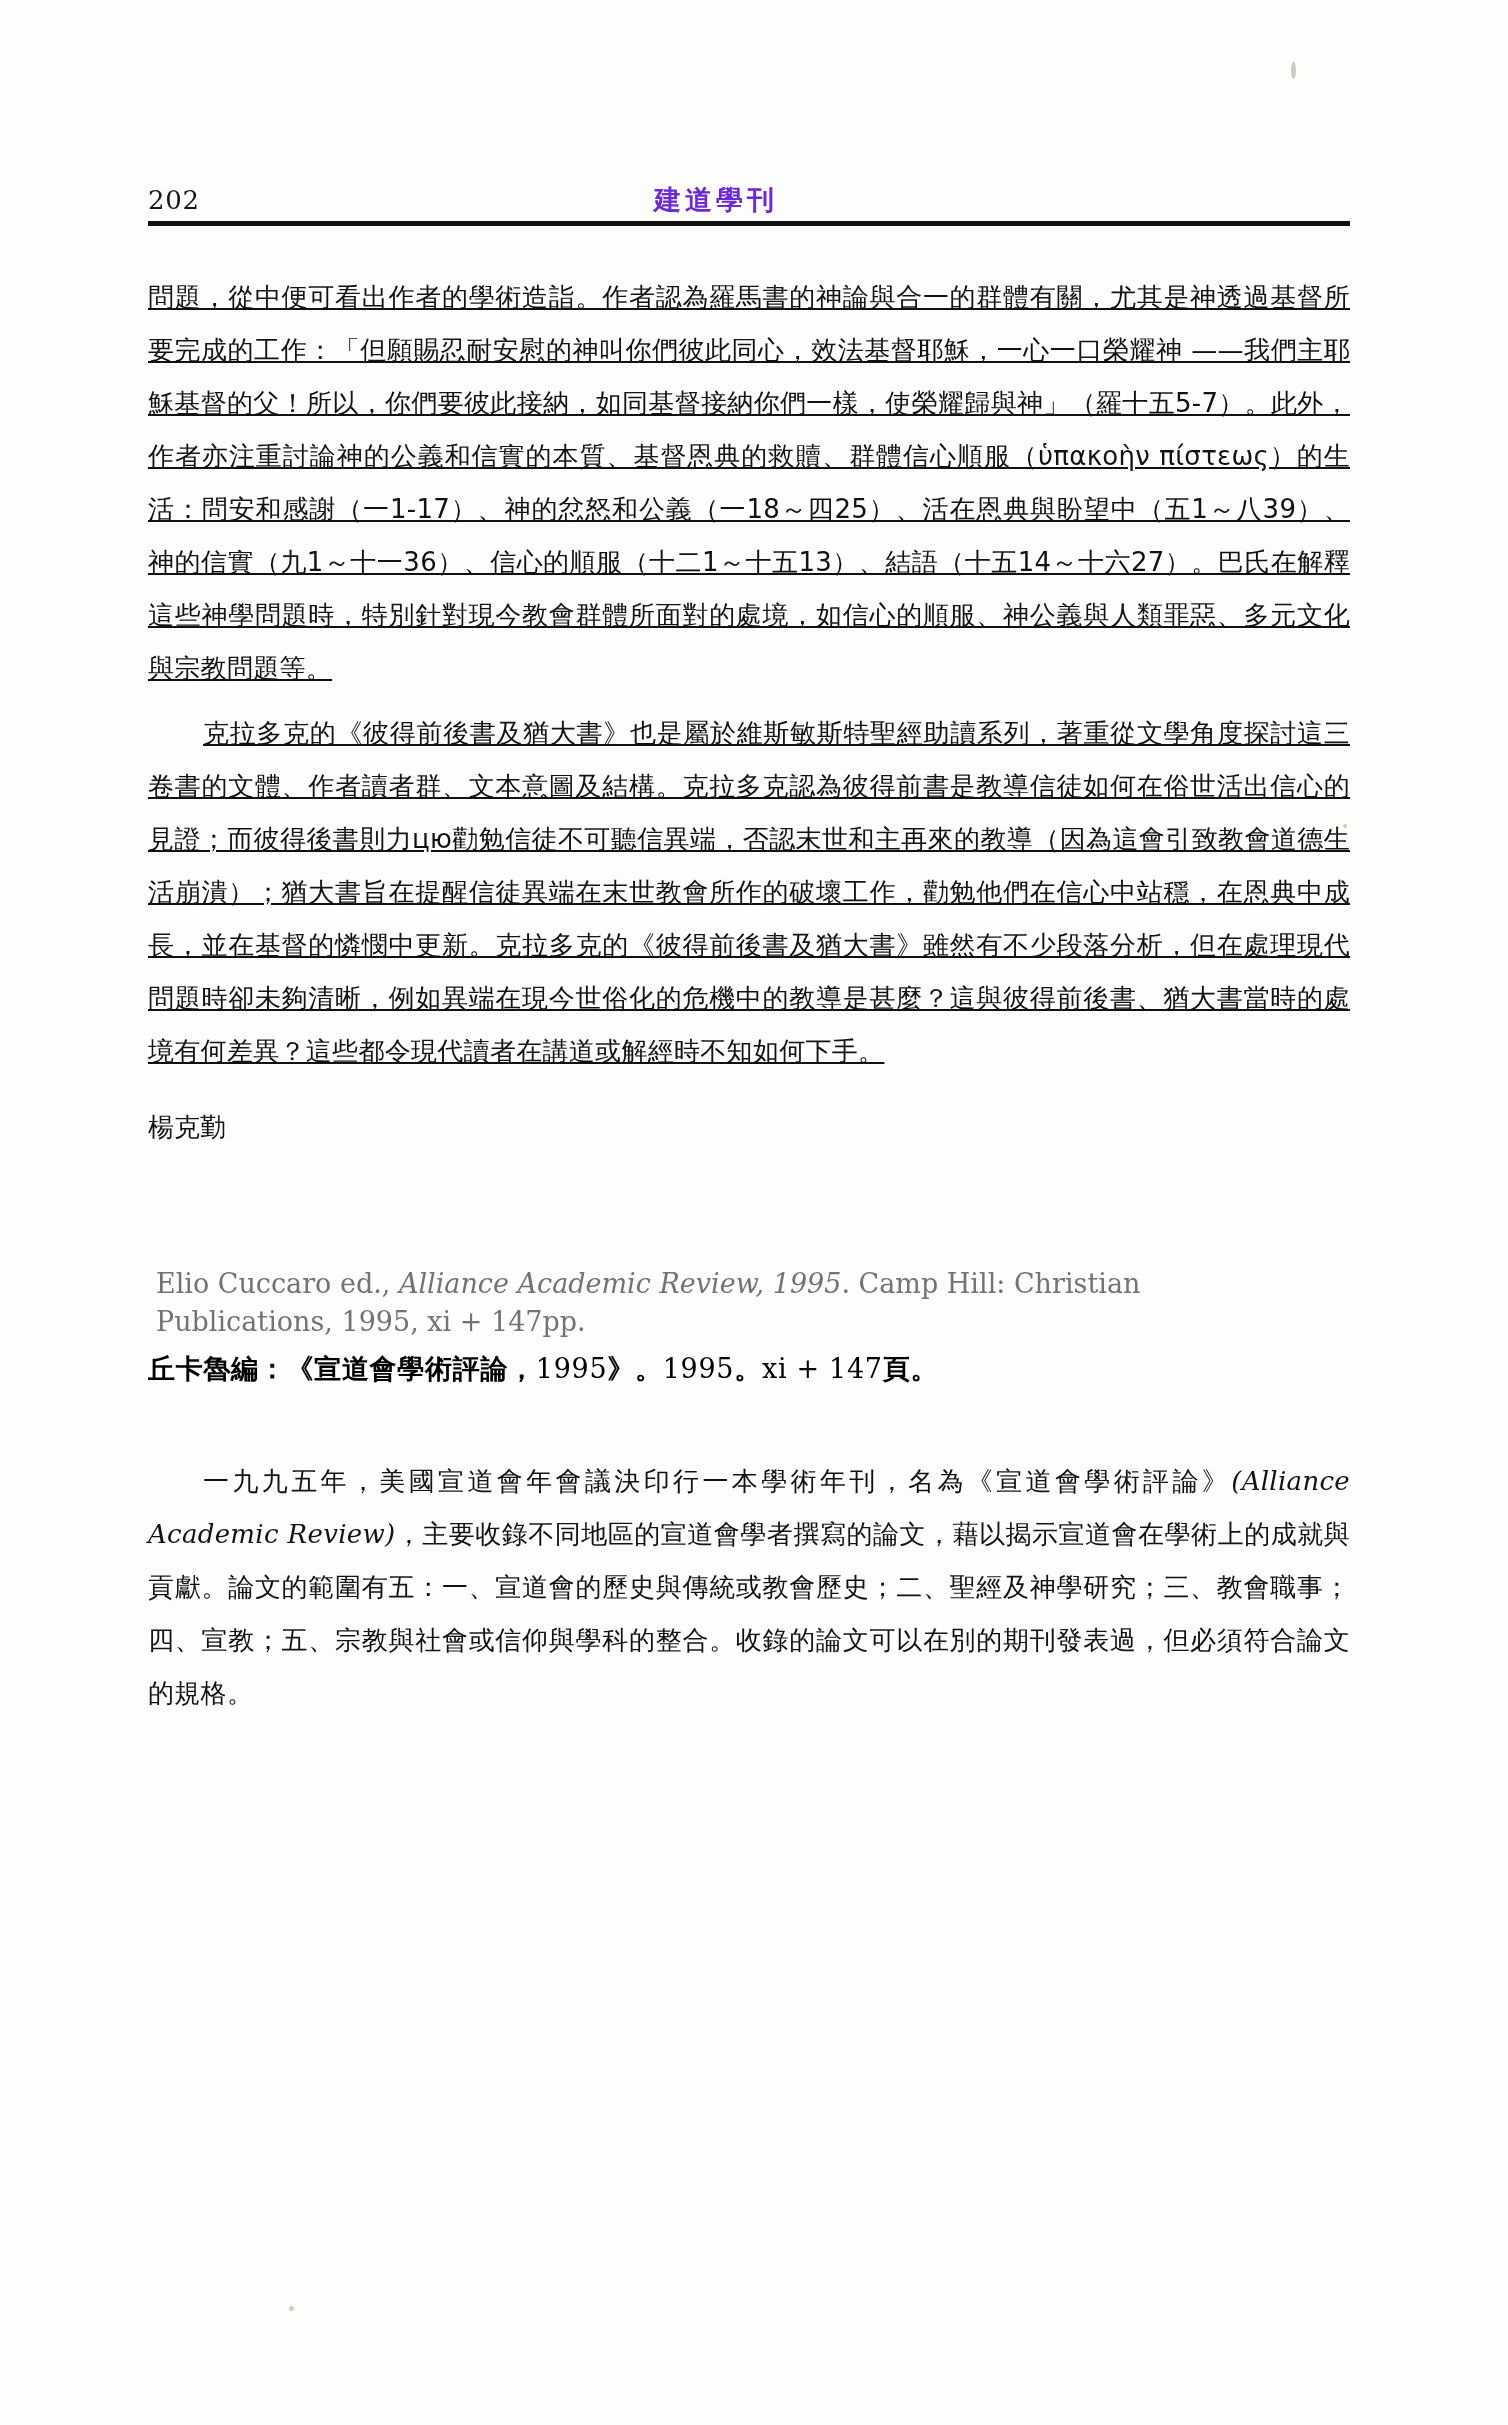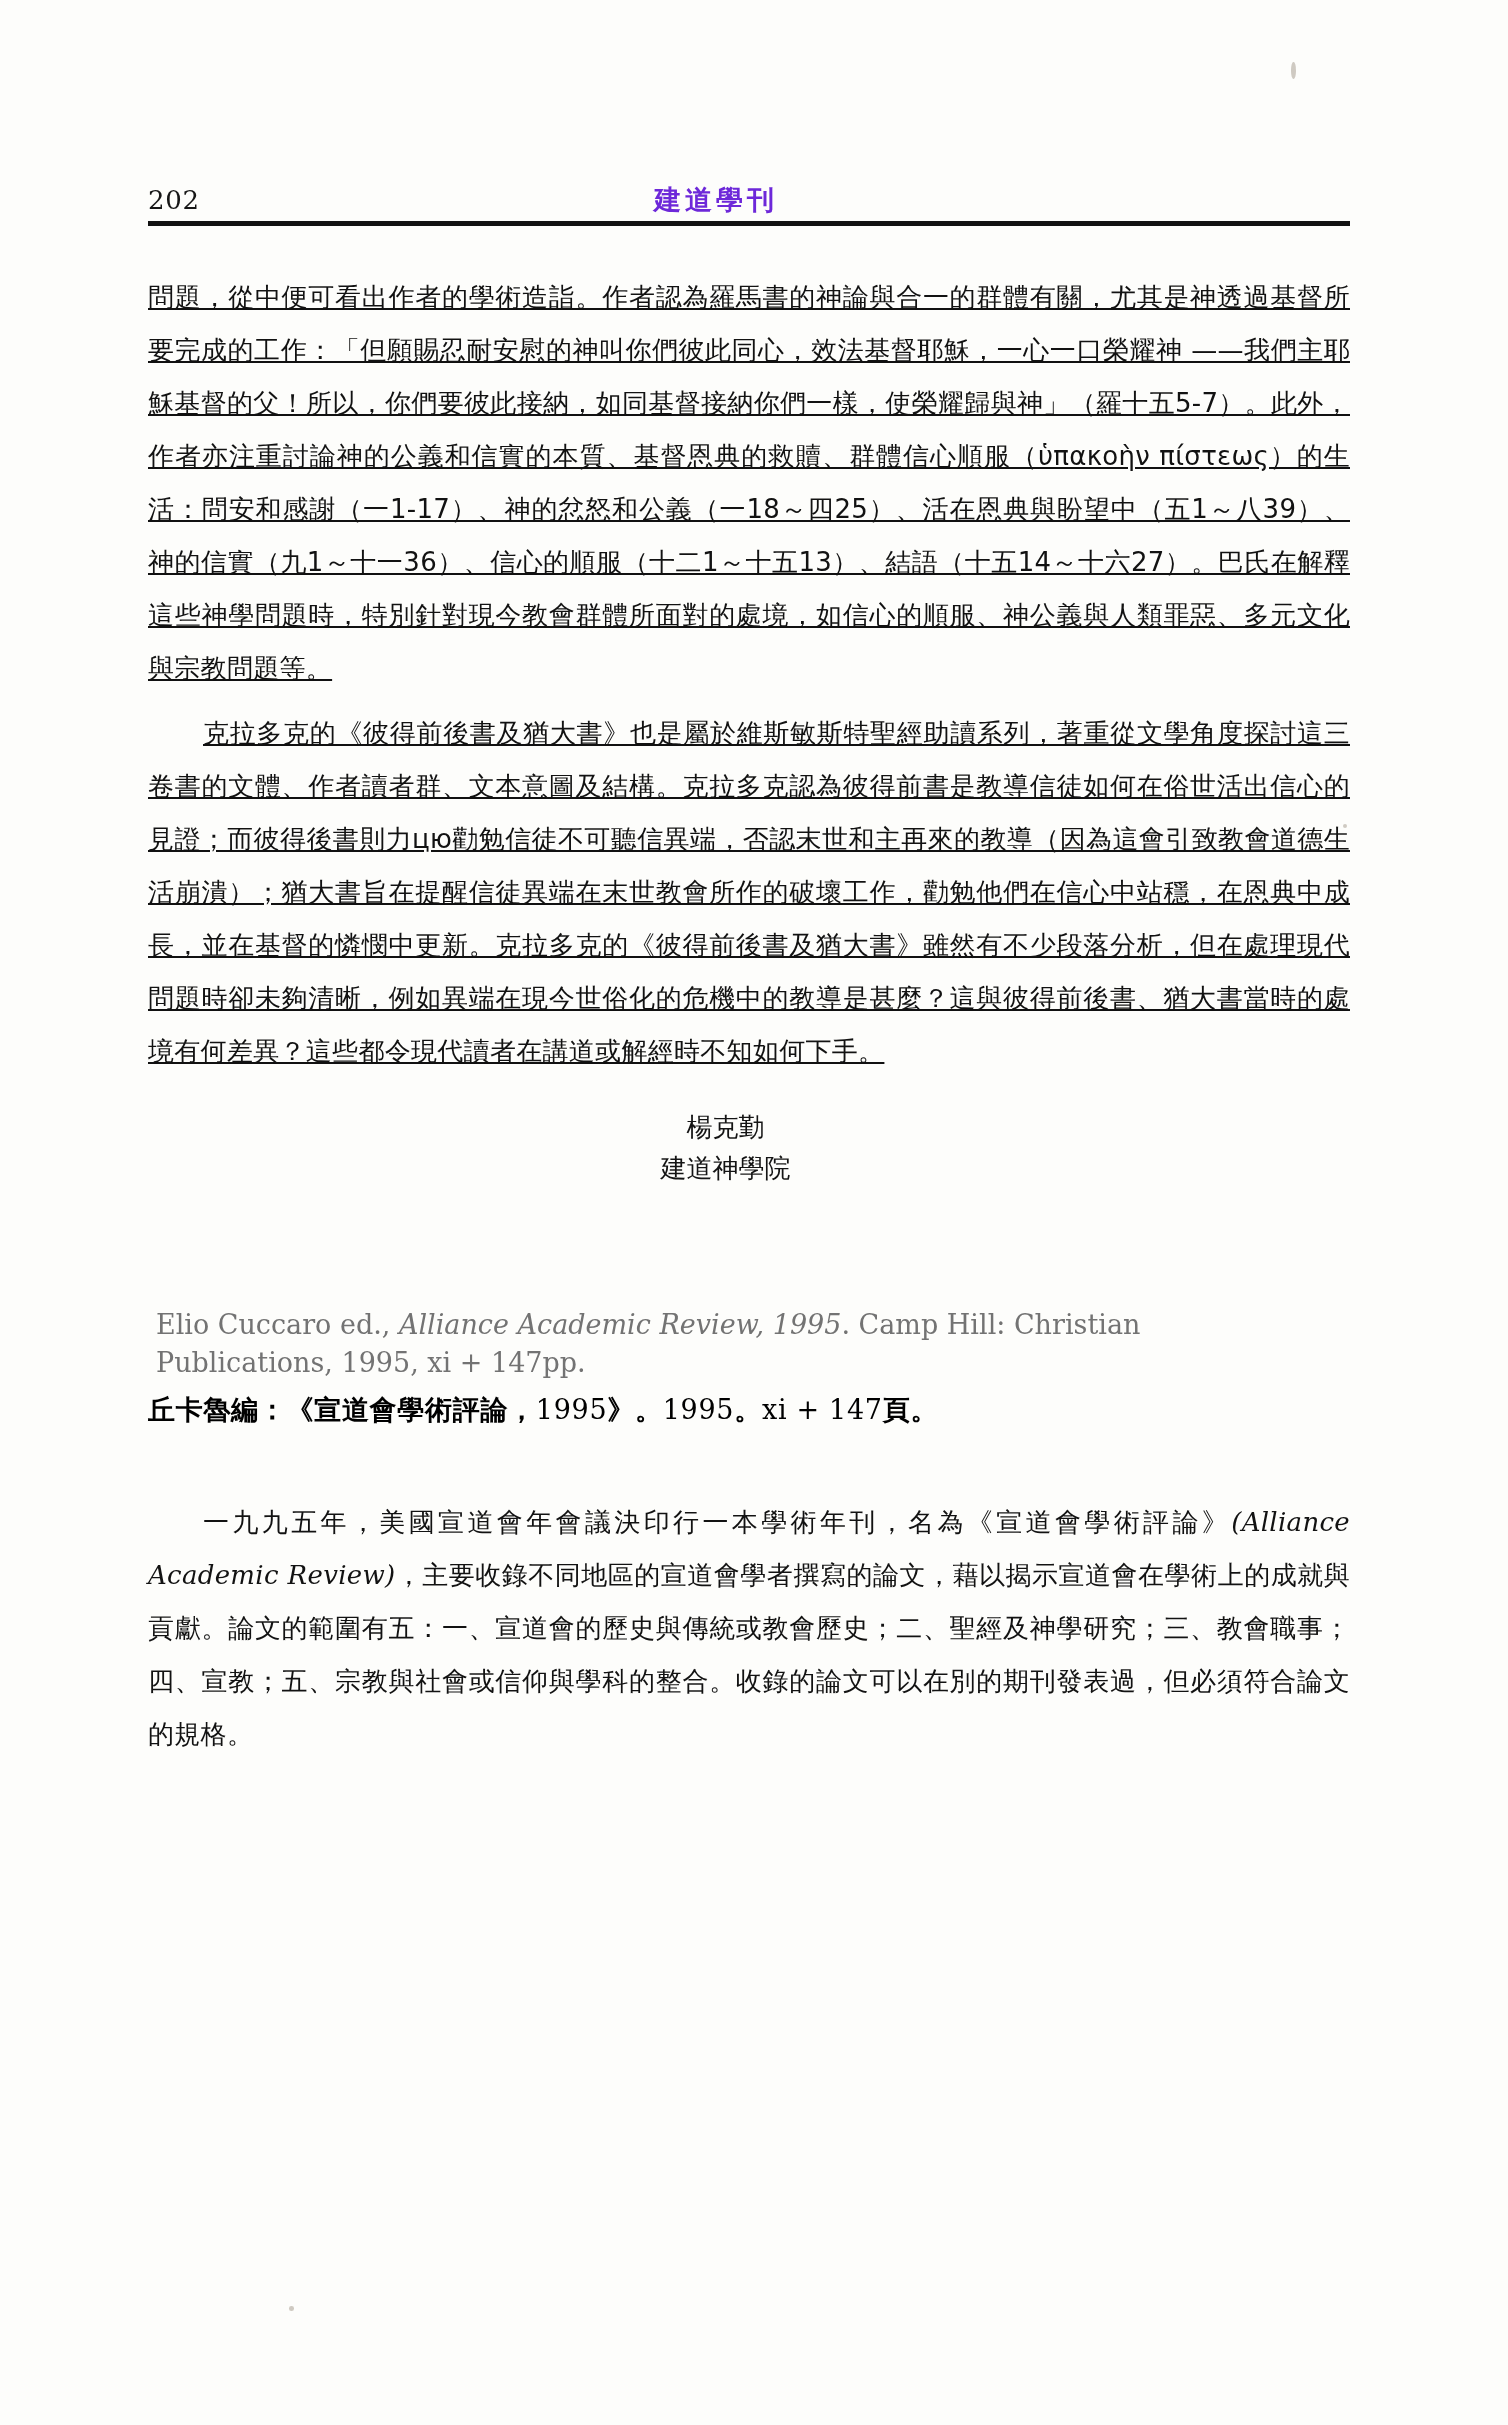--- a/index.html
+++ b/index.html
@@ -75,21 +75,21 @@
     text-align: justify;
     margin: 0 0 12px 0;
     color: #121212;
     font-weight: 500;
   }
   p.indent {
     text-indent: 55px;
   }
   .sig {
     margin-top: 29px;
-    text-align: center;
+    text-align: left;
     padding-right: 47px;
     font-family: "DejaVu Sans", "Liberation Sans", sans-serif;
     font-size: 26px;
     line-height: 41px;
     color: #141414;
     font-weight: 500;
   }
   .sig div { white-space: nowrap; }
   
   .citation {
@@ -149,21 +149,20 @@
       <div class="rule"></div>
     </div>
 
     <div class="body-block">
       <p class="cjk">問題，從中便可看出作者的學術造詣。作者認為羅馬書的神論與合一的群體有關，尤其是神透過基督所要完成的工作：「但願賜忍耐安慰的神叫你們彼此同心，效法基督耶穌，一心一口榮耀神 ——我們主耶穌基督的父！所以，你們要彼此接納，如同基督接納你們一樣，使榮耀歸與神」（羅十五5-7）。此外，作者亦注重討論神的公義和信實的本質、基督恩典的救贖、群體信心順服（ὑπακοὴν πίστεως）的生活：問安和感謝（一1-17）、神的忿怒和公義（一18～四25）、活在恩典與盼望中（五1～八39）、神的信實（九1～十一36）、信心的順服（十二1～十五13）、結語（十五14～十六27）。巴氏在解釋這些神學問題時，特別針對現今教會群體所面對的處境，如信心的順服、神公義與人類罪惡、多元文化與宗教問題等。</p>
       <p class="cjk indent">克拉多克的《彼得前後書及猶大書》也是屬於維斯敏斯特聖經助讀系列，著重從文學角度探討這三卷書的文體、作者讀者群、文本意圖及結構。克拉多克認為彼得前書是教導信徒如何在俗世活出信心的見證；而彼得後書則力цю勸勉信徒不可聽信異端，否認末世和主再來的教導（因為這會引致教會道德生活崩潰）；猶大書旨在提醒信徒異端在末世教會所作的破壞工作，勸勉他們在信心中站穩，在恩典中成長，並在基督的憐憫中更新。克拉多克的《彼得前後書及猶大書》雖然有不少段落分析，但在處理現代問題時卻未夠清晰，例如異端在現今世俗化的危機中的教導是甚麼？這與彼得前後書、猶大書當時的處境有何差異？這些都令現代讀者在講道或解經時不知如何下手。</p>
     </div>
 
     <div class="sig">
       <div>楊克勤</div>
-      <div>建道神學院</div>
     </div>
 
     <div class="citation">
       <div class="cit-en">
         <span>Elio Cuccaro ed., </span><i>Alliance Academic Review, 1995</i><span>.  Camp Hill: Christian</span><br>
         <span>Publications, 1995, xi + 147pp.</span>
       </div>
       <div class="cit-zh">
         <span>丘卡魯編：《宣道會學術評論，</span><span class="rom">1995</span><span>》。</span><span class="rom">1995</span><span>。</span><span class="rom">xi + 147</span><span>頁。</span>
       </div>

